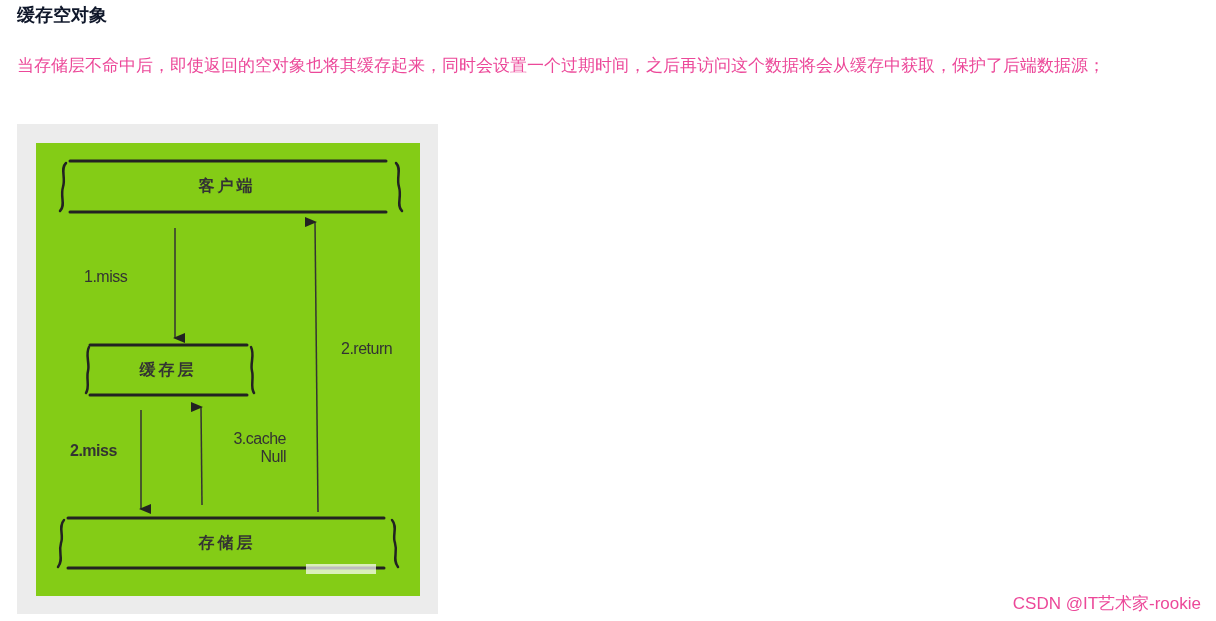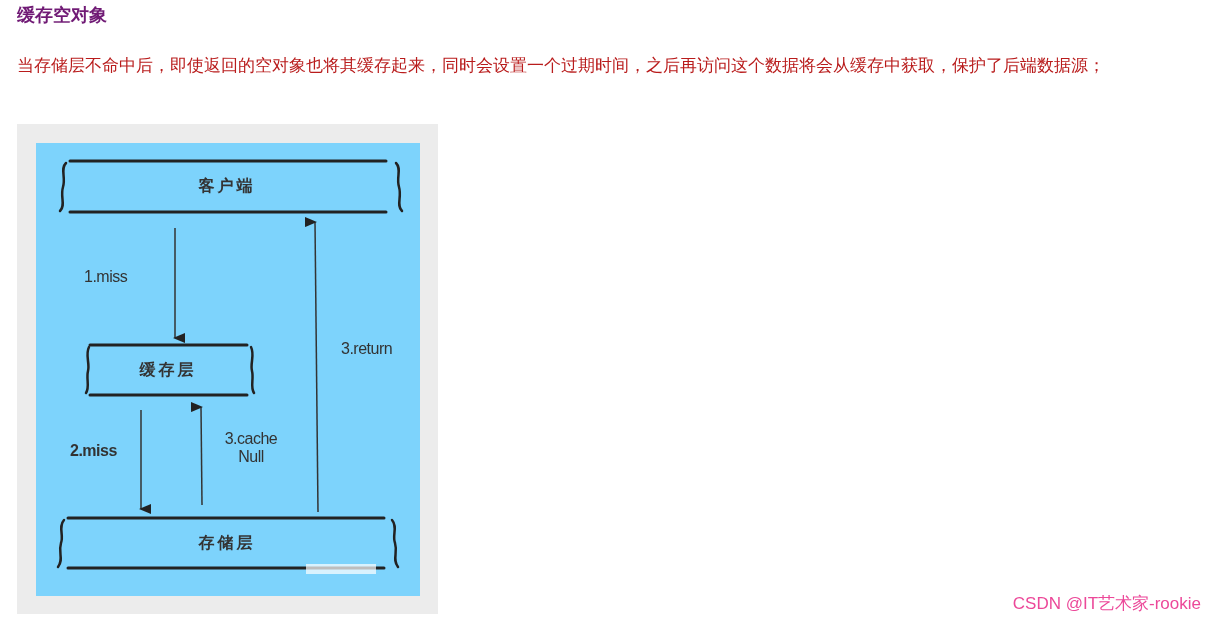--- a/index.html
+++ b/index.html
@@ -13,48 +13,48 @@
     position: relative;
     overflow: hidden;
     font-family: "DejaVu Sans", "Liberation Sans", sans-serif;
   }
   .heading {
     position: absolute;
     left: 17px;
     top: 2px;
     font-size: 18px;
     font-weight: bold;
-    color: #701a75;
+    color: #0f172a;
     line-height: 26px;
     white-space: nowrap;
   }
   .para {
     position: absolute;
     left: 17px;
     top: 48px;
     width: 1180px;
     font-size: 17px;
     line-height: 34px;
-    color: #b91c1c;
+    color: #ec4899;
   }
   .figure {
     position: absolute;
     left: 17px;
     top: 124px;
     width: 421px;
     height: 490px;
     background: #ececec;
   }
   .figure-inner {
     position: absolute;
     left: 19px;
     top: 19px;
     width: 384px;
     height: 453px;
-    background: #7dd3fc;
+    background: #84cc16;
   }
   .diagram-svg {
     position: absolute;
     left: 0;
     top: 0;
   }
   .box-label {
     position: absolute;
     font-family: "DejaVu Serif", "Liberation Serif", serif;
     font-size: 16px;
@@ -66,21 +66,21 @@
   }
   .edge-label {
     position: absolute;
     font-family: "Liberation Sans", "DejaVu Sans", sans-serif;
     font-size: 16px;
     color: #333333;
     white-space: nowrap;
     letter-spacing: -0.5px;
   }
   .edge-label.center {
-    text-align: center;
+    text-align: right;
   }
   .watermark {
     position: absolute;
     right: 15px;
     top: 592px;
     font-family: "Liberation Sans", "DejaVu Sans", sans-serif;
     font-size: 17px;
     color: #ec4899;
     white-space: nowrap;
   }
@@ -132,21 +132,21 @@
       <line x1="166" y1="362" x2="165" y2="264" stroke="#333333" stroke-width="1.5" marker-end="url(#arrowhead)"></line>
 
       <rect x="270" y="421" width="70" height="10" fill="#ffffff" opacity="0.7"></rect>
     </svg>
 
     <div class="box-label" style="left:191px; top:43px;">客户端</div>
     <div class="box-label" style="left:132px; top:227px;text-align:right;">缓存层</div>
     <div class="box-label" style="left:191px; top:400px;">存储层</div>
 
     <div class="edge-label" style="left:48px; top:125px;">1.miss</div>
-    <div class="edge-label" style="left:305px; top:197px;">3.return</div>
+    <div class="edge-label" style="left:305px; top:197px;">2.return</div>
     <div class="edge-label" style="left:34px; top:299px;font-weight:bold;">2.miss</div>
     <div class="edge-label center" style="left:180px; top:287px; width:70px;">
       <div>3.cache</div>
       <div>Null</div>
     </div>
   </div>
 </div>
 
 <div class="watermark">CSDN @IT艺术家-rookie</div>
 

